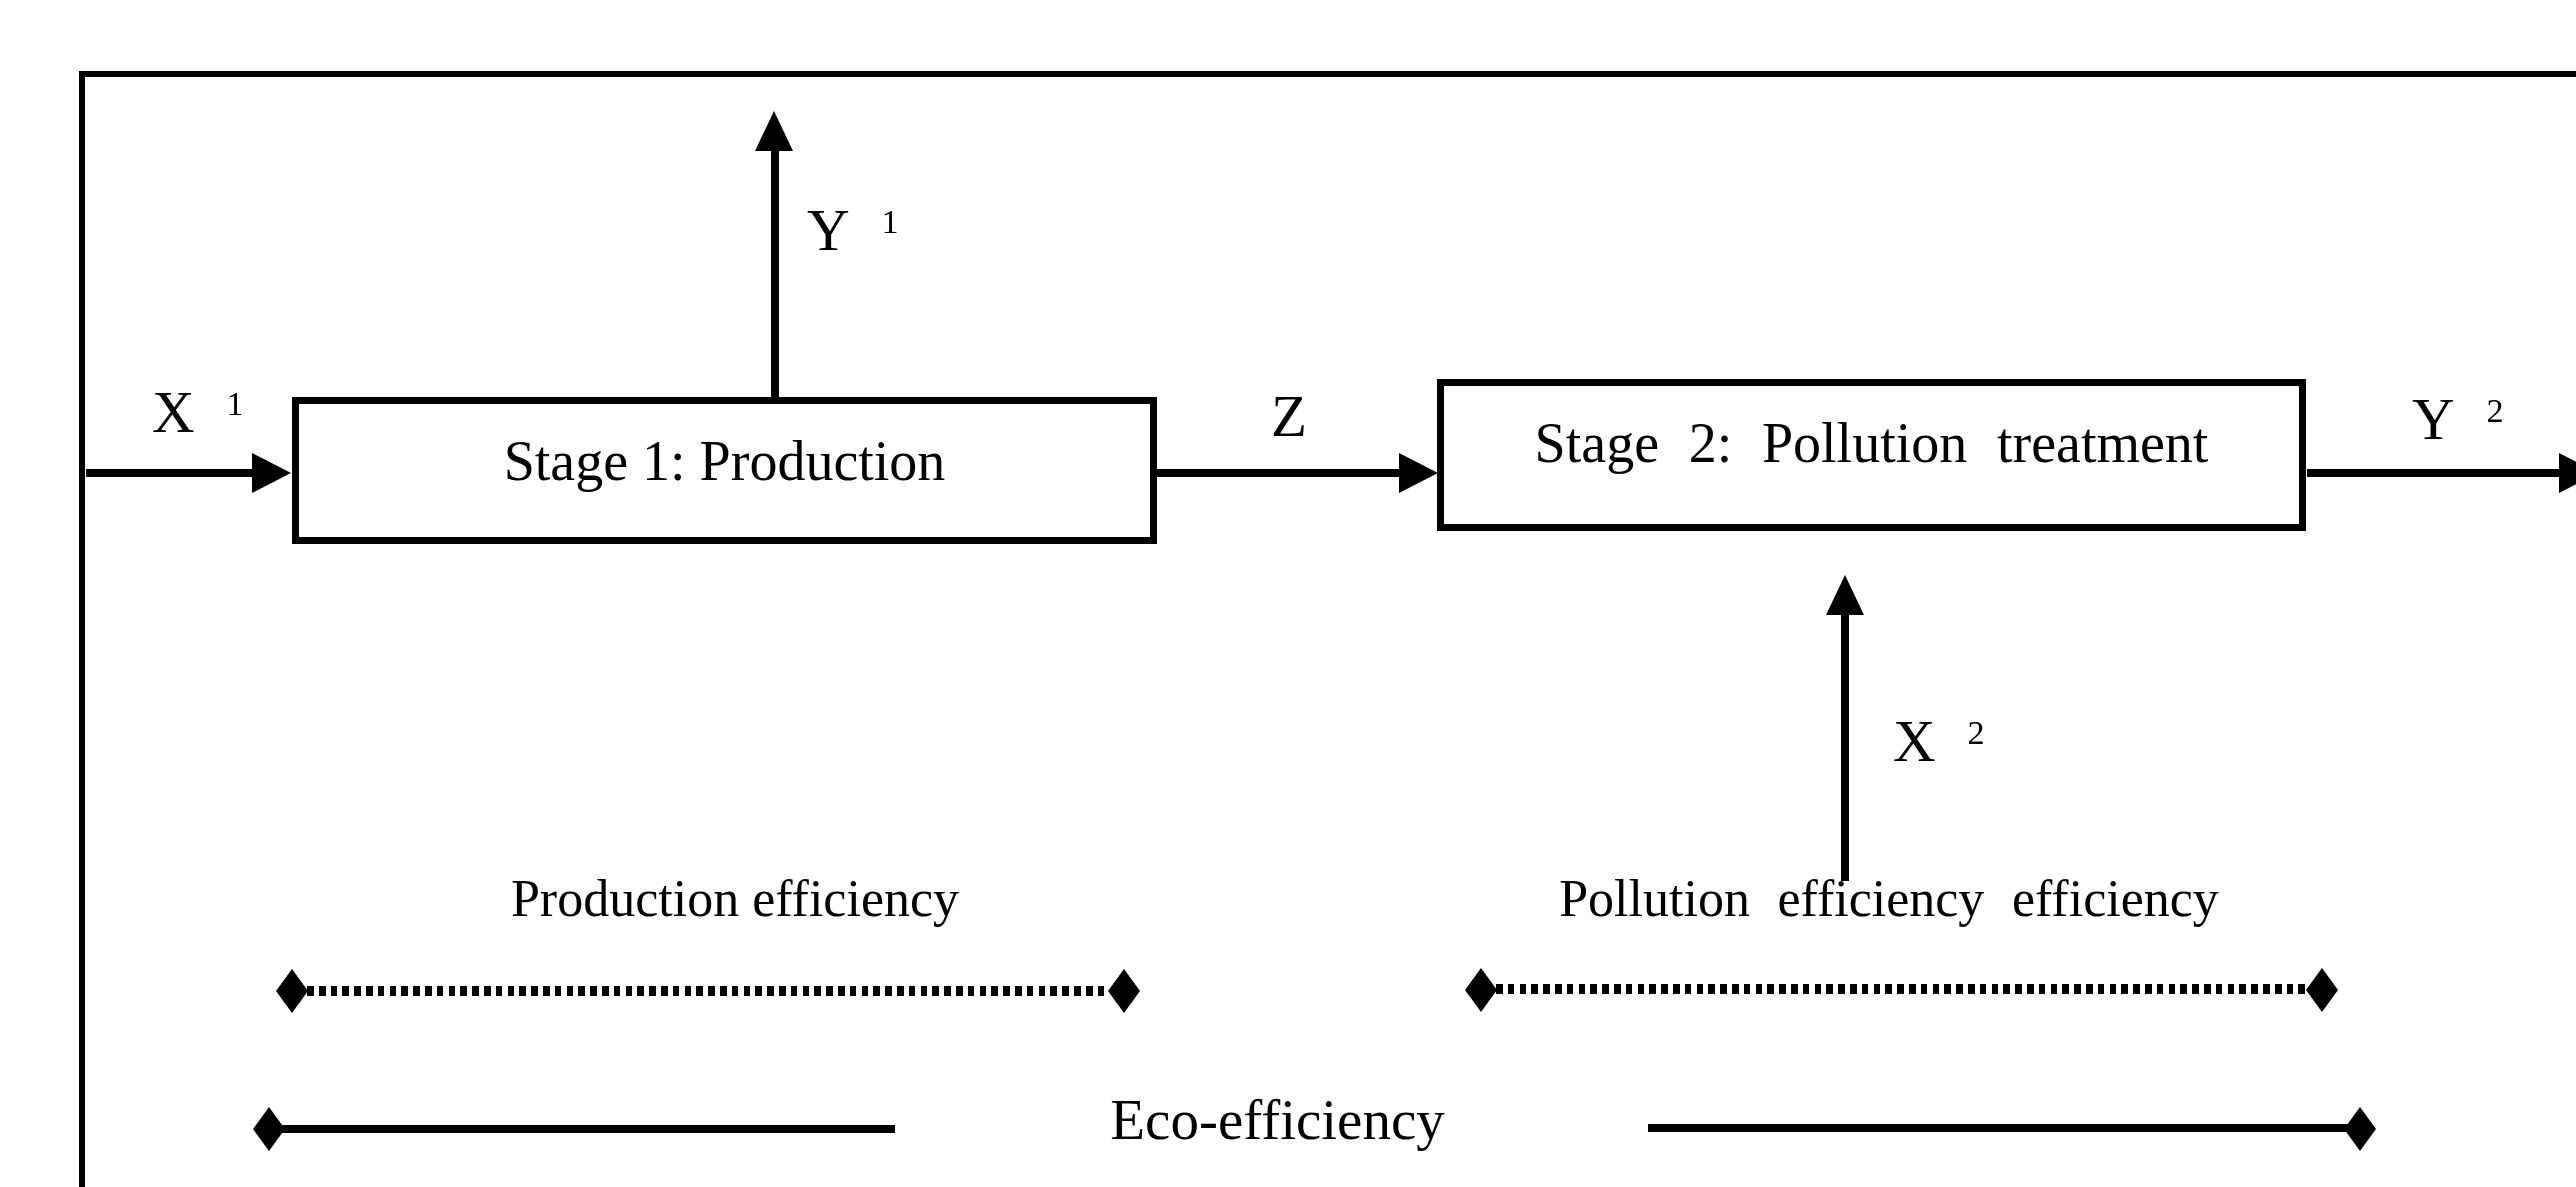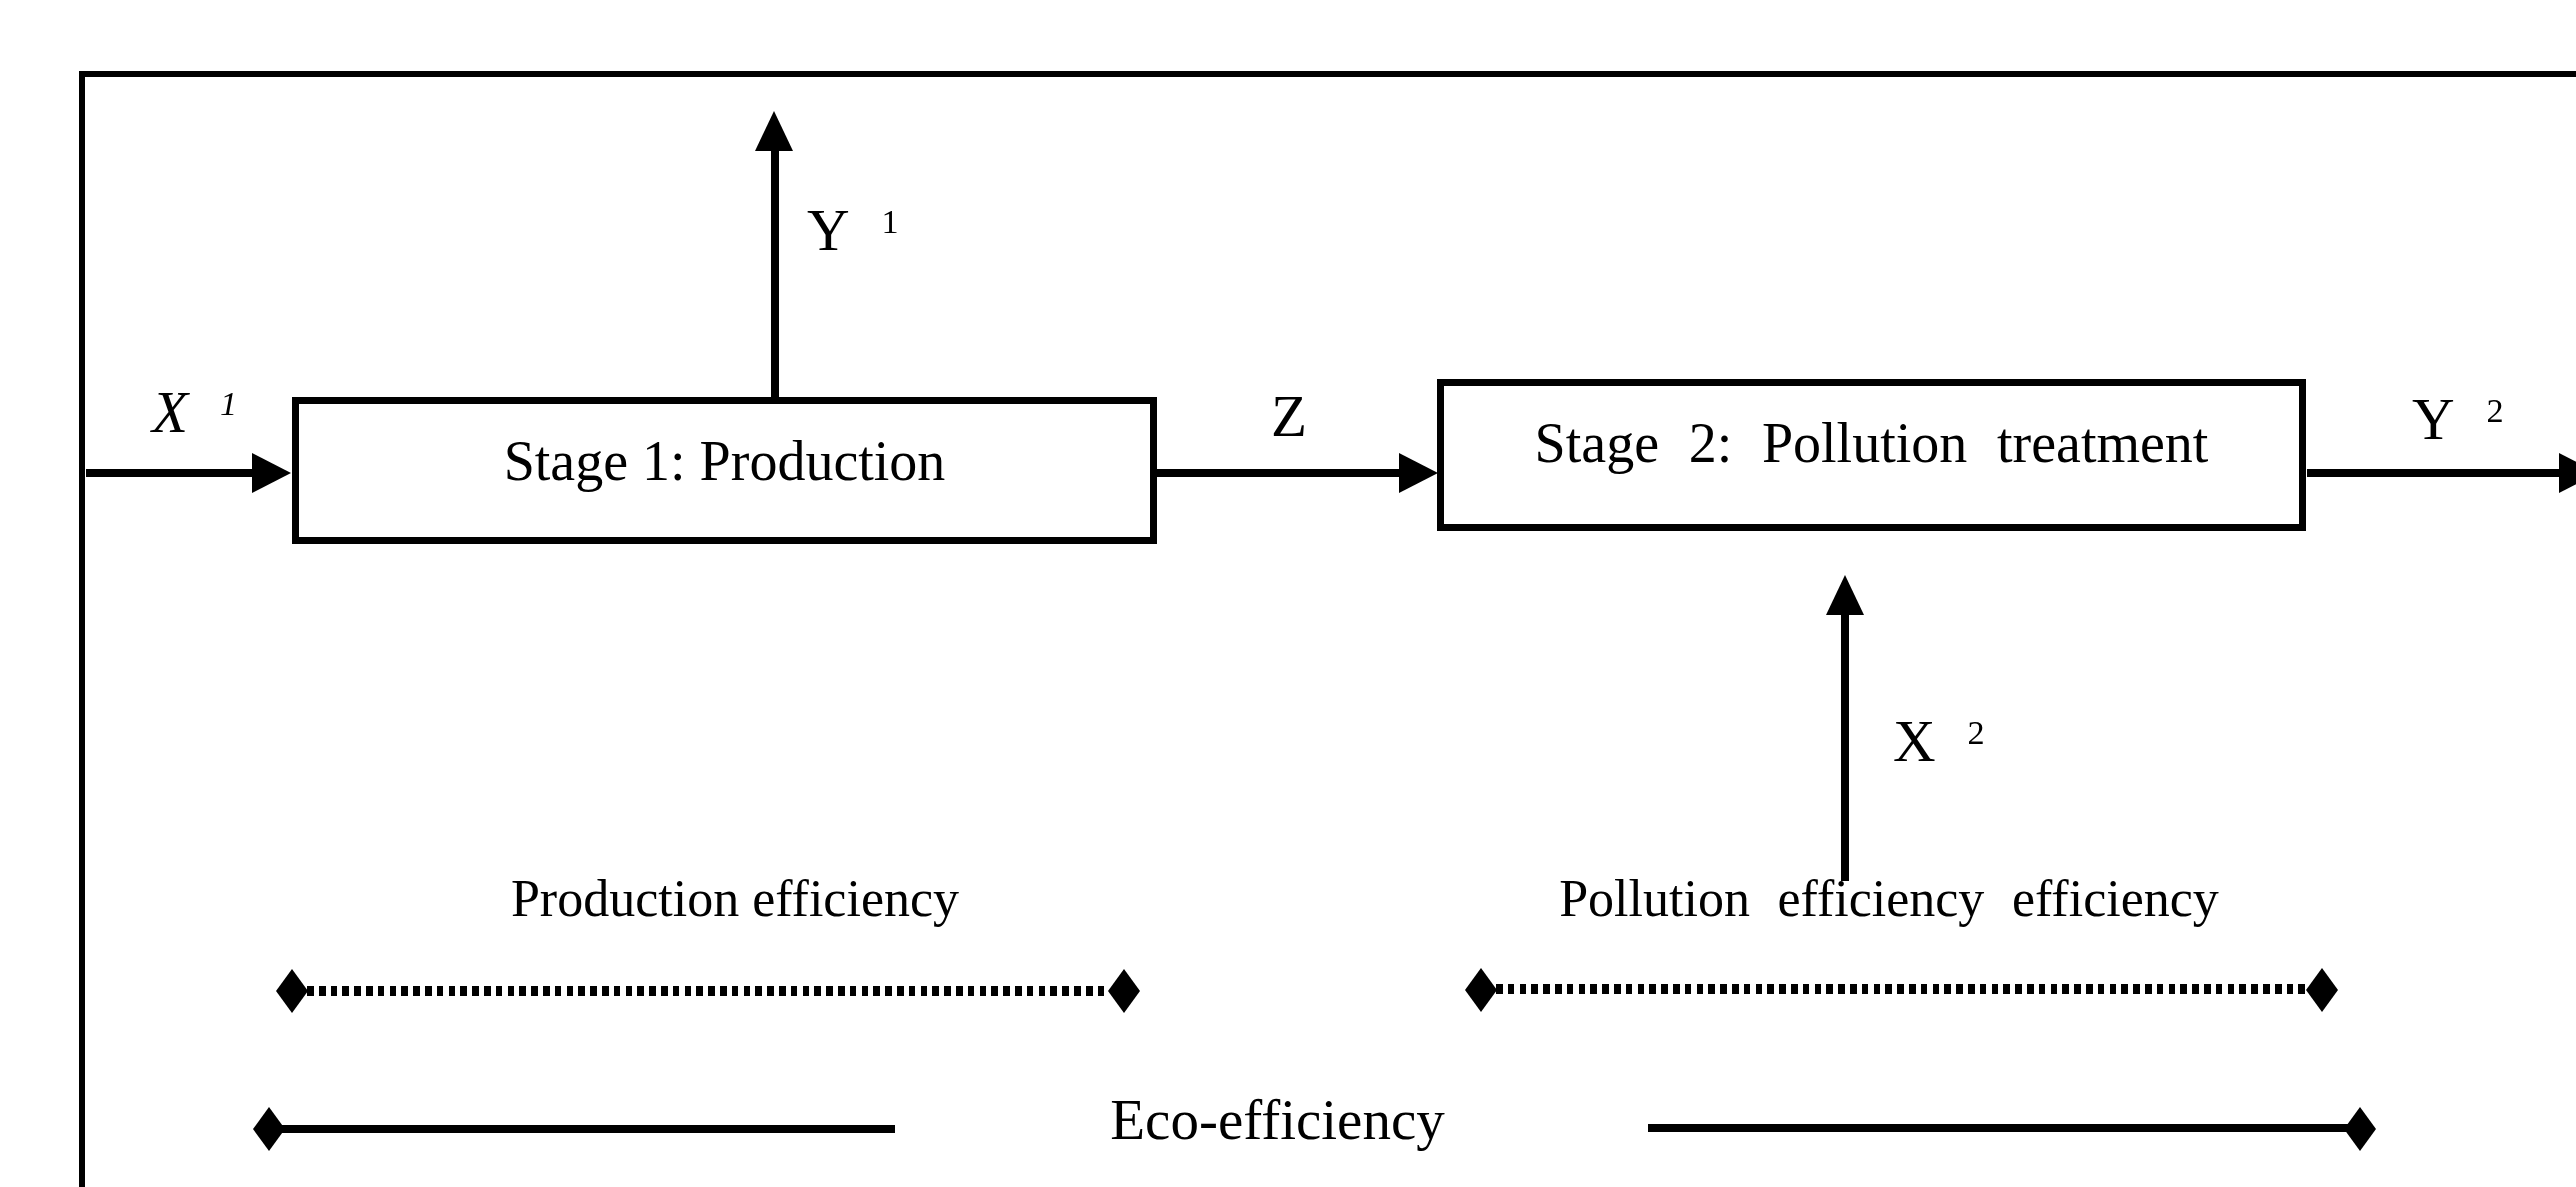--- a/index.html
+++ b/index.html
@@ -58,21 +58,21 @@
   .diamond{
     width:32px; height:44px; background:var(--ink);
     clip-path:polygon(50% 0, 100% 50%, 50% 100%, 0 50%);
   }
 </style>
 </head>
 <body>
 
 <div class="abs frame"></div>
 
-<div class="abs flow-label" style="left:88px; top:335px;font-style:italic;"><span>X</span><sup>1</sup></div>
+<div class="abs flow-label" style="left:88px; top:335px;"><span>X</span><sup>1</sup></div>
 <div class="abs hline" style="left:38px; top:421px; width:168px;"></div>
 <div class="abs ah-right" style="left:204px; top:405px;"></div>
 
 <div class="abs stage-box box1">
   <span>Stage 1: Production</span>
 </div>
 
 <div class="abs vline" style="left:723px; top:99px; height:251px;"></div>
 <div class="abs ah-up" style="left:707px; top:63px;"></div>
 <div class="abs flow-label" style="left:743px; top:153px;"><span>Y</span><sup>1</sup></div>

